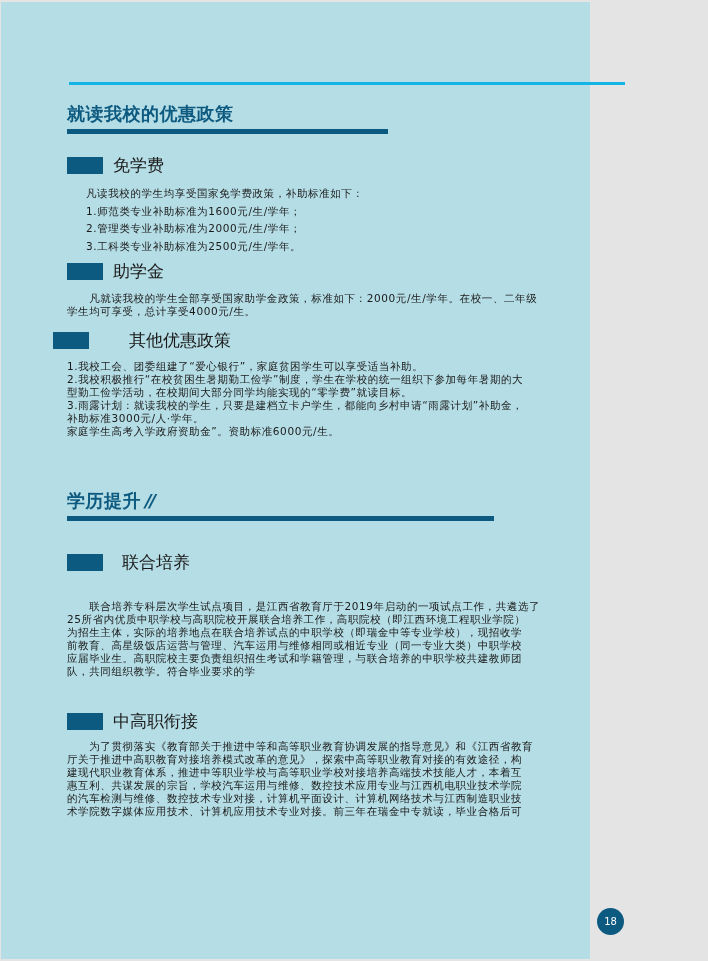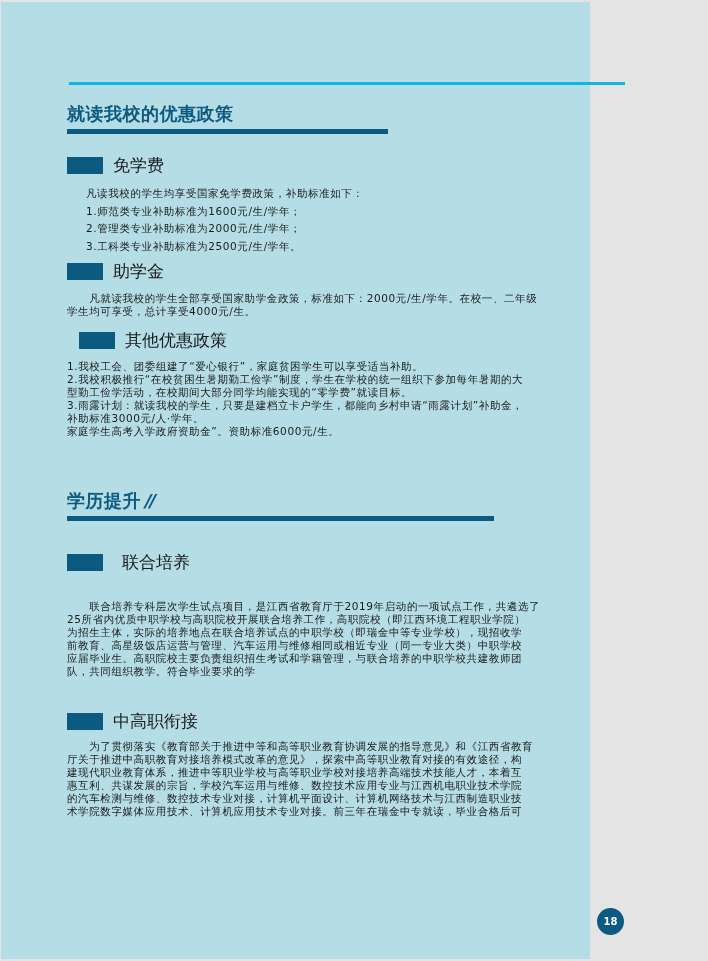--- a/index.html
+++ b/index.html
@@ -64,21 +64,21 @@
     }
     .para div { white-space: nowrap; }
     .page-num {
       position: absolute;
       left: 596px; top: 906px;
       width: 27px; height: 27px;
       border-radius: 50%;
       background: #0d5a80;
       color: #ffffff;
       font-size: 10px;
-      display: flex; align-items: center; justify-content: center; font-weight: bold;
+      display: flex; align-items: center; justify-content: center;
     }
   </style>
 </head>
 <body>
 
 <div class="page">
 
   <div class="top-rule"></div>
 
   <div class="section-title" style="left:66px; top:100px;">
@@ -99,21 +99,21 @@
 
   <div class="sub-head" style="left:66px; top:258px;">
     <span class="block"></span>
     <span class="label">助学金</span>
   </div>
   <div class="para" style="left:66px; top:290px;">
     <div>　　凡就读我校的学生全部享受国家助学金政策，标准如下：2000元/生/学年。在校一、二年级</div>
     <div>学生均可享受，总计享受4000元/生。</div>
   </div>
 
-  <div class="sub-head" style="left:78px; top:327px;">
+  <div class="sub-head" style="left:52px; top:327px;gap:30px;">
     <span class="block"></span>
     <span class="label">其他优惠政策</span>
   </div>
   <div class="para" style="left:66px; top:358px;">
     <div>1.我校工会、团委组建了“爱心银行”，家庭贫困学生可以享受适当补助。</div>
     <div>2.我校积极推行“在校贫困生暑期勤工俭学”制度，学生在学校的统一组织下参加每年暑期的大</div>
     <div>型勤工俭学活动，在校期间大部分同学均能实现的“零学费”就读目标。</div>
     <div>3.雨露计划：就读我校的学生，只要是建档立卡户学生，都能向乡村申请“雨露计划”补助金，</div>
     <div>补助标准3000元/人·学年。</div>
     <div>家庭学生高考入学政府资助金”。资助标准6000元/生。</div>

